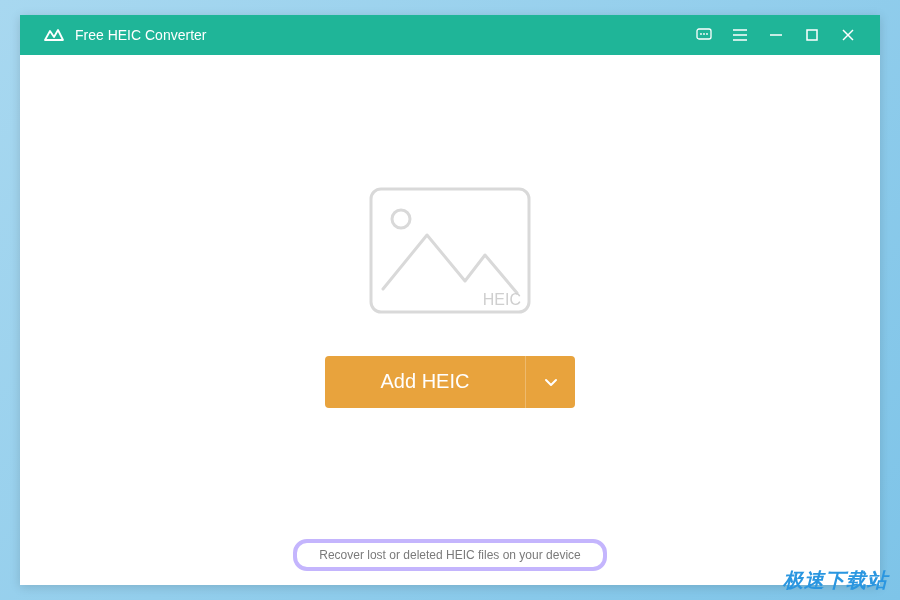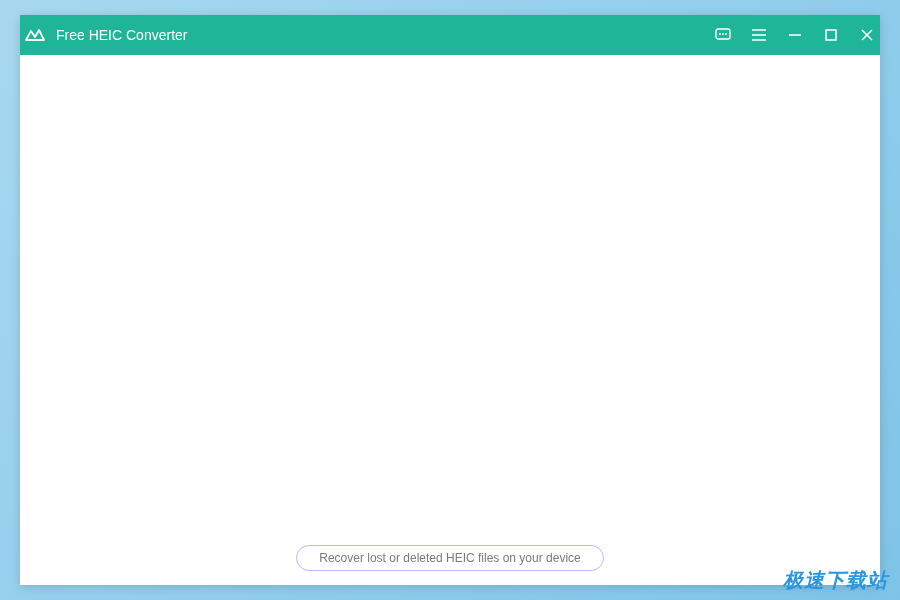--- a/index.html
+++ b/index.html
@@ -14,21 +14,21 @@
     width: 860px; height: 570px;
     background: #ffffff;
     box-shadow: 0 2px 10px rgba(0,0,0,0.15);
     display: flex; flex-direction: column;
     position: relative;
   }
   
   .titlebar {
     height: 40px; background: #1fb598;
     display: flex; align-items: center;
-    padding: 0 4px;
+    padding: 0 23px;
   }
   .logo {
     width: 22px; height: 22px; margin-right: 10px;
     display: flex; align-items: center; justify-content: center;
   }
   .title {
     color: #fff; font-size: 14px; font-weight: 400;
     flex: 1;
   }
   .titlebar-controls {
@@ -74,21 +74,21 @@
     border-left: 1px solid rgba(255,255,255,0.25);
   }
   
   .footer {
     position: absolute;
     bottom: 14px; left: 0; right: 0;
     display: flex; justify-content: center;
   }
   .recover-link {
     padding: 5px 22px;
-    border: 1px solid #c4b5fd;
+    border: 4px solid #c4b5fd;
     border-radius: 14px;
     color: #7a7a7a; font-size: 12px;
     cursor: pointer;
   }
   
   .watermark {
     position: absolute;
     right: 12px; bottom: 6px;
     color: #2a96e0;
     font-size: 20px; font-weight: 600;
@@ -138,22 +138,38 @@
       <div class="titlebar-btn">
         <svg width="14" height="14" viewBox="0 0 14 14">
           <line x1="2" y1="2" x2="12" y2="12" stroke="#fff" stroke-width="1.5"></line>
           <line x1="12" y1="2" x2="2" y2="12" stroke="#fff" stroke-width="1.5"></line>
         </svg>
       </div>
     </div>
   </div>
 
   <div class="content">
+    <div class="placeholder">
+      <svg width="170" height="135" viewBox="0 0 170 135">
+        <rect x="6" y="6" width="158" height="123" rx="10" fill="none" stroke="#d9d9d9" stroke-width="3"></rect>
+        <circle cx="36" cy="36" r="9" fill="none" stroke="#d9d9d9" stroke-width="3"></circle>
+        <path d="M18 106 L62 52 L100 98 L120 72 L152 110" fill="none" stroke="#d9d9d9" stroke-width="3" stroke-linejoin="round" stroke-linecap="round"></path>
+        <text x="156" y="122" text-anchor="end" font-size="16" fill="#cfcfcf" font-family="Arial">HEIC</text>
+      </svg>
+    </div>
 
 
+    <div class="add-btn">
+      <div class="add-btn-label">Add HEIC</div>
+      <div class="add-btn-chevron">
+        <svg width="18" height="18" viewBox="0 0 18 18">
+          <path d="M4 7 L9 12 L14 7" fill="none" stroke="#fff" stroke-width="2" stroke-linecap="round" stroke-linejoin="round"></path>
+        </svg>
+      </div>
+    </div>
   </div>
 
   <div class="footer">
     <div class="recover-link">Recover lost or deleted HEIC files on your device</div>
   </div>
 
 </div>
 
 <div class="watermark">极速下载站</div>
 

